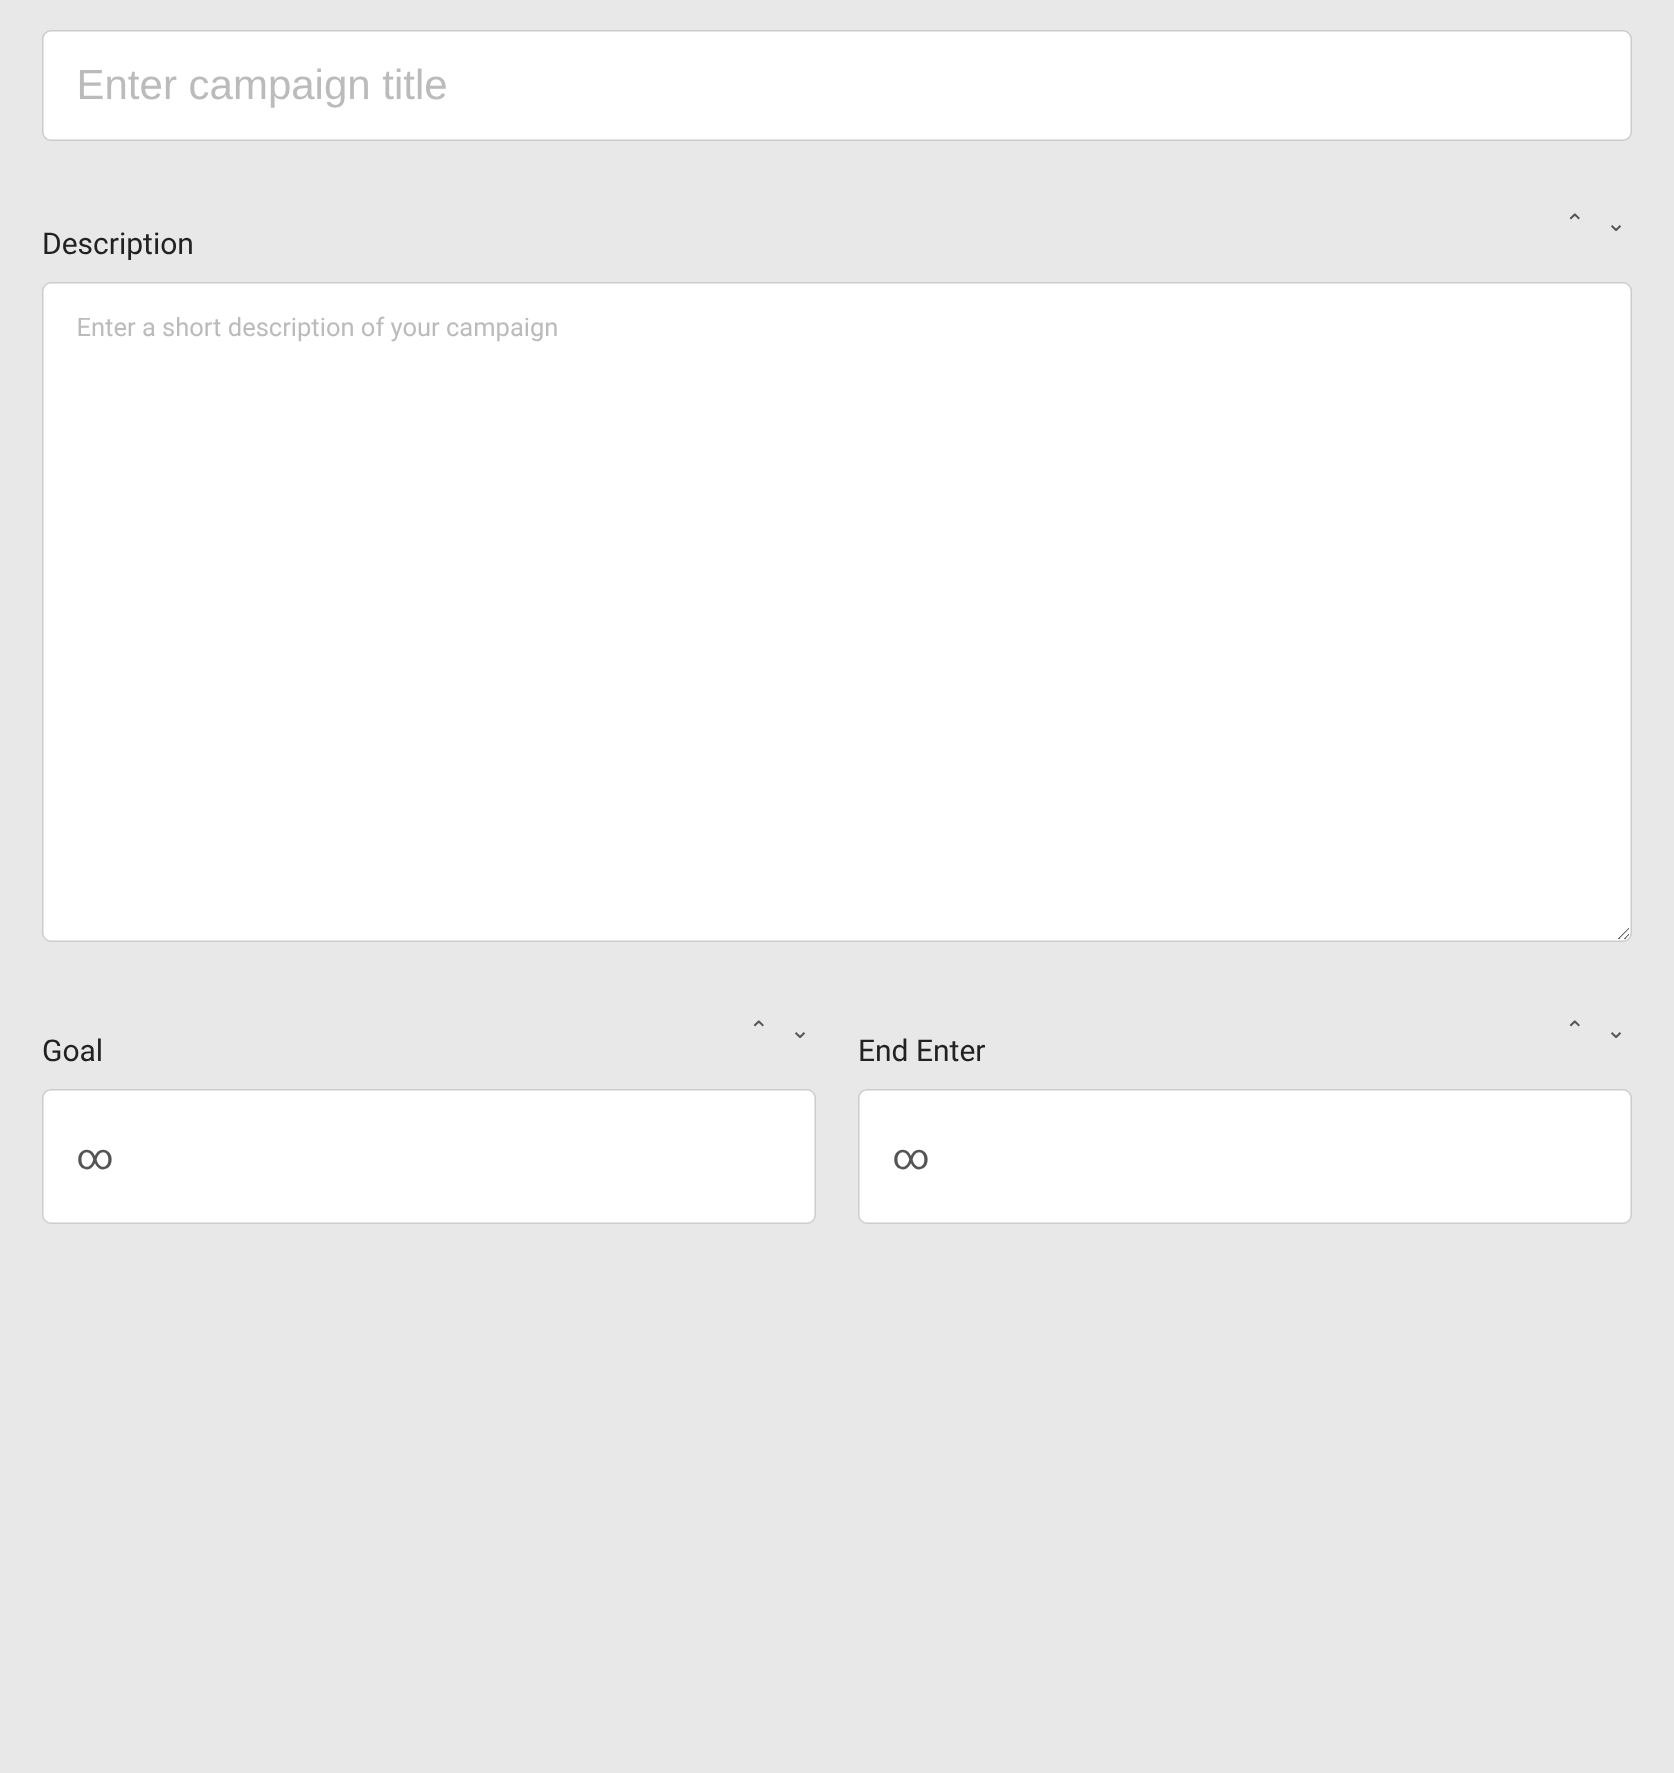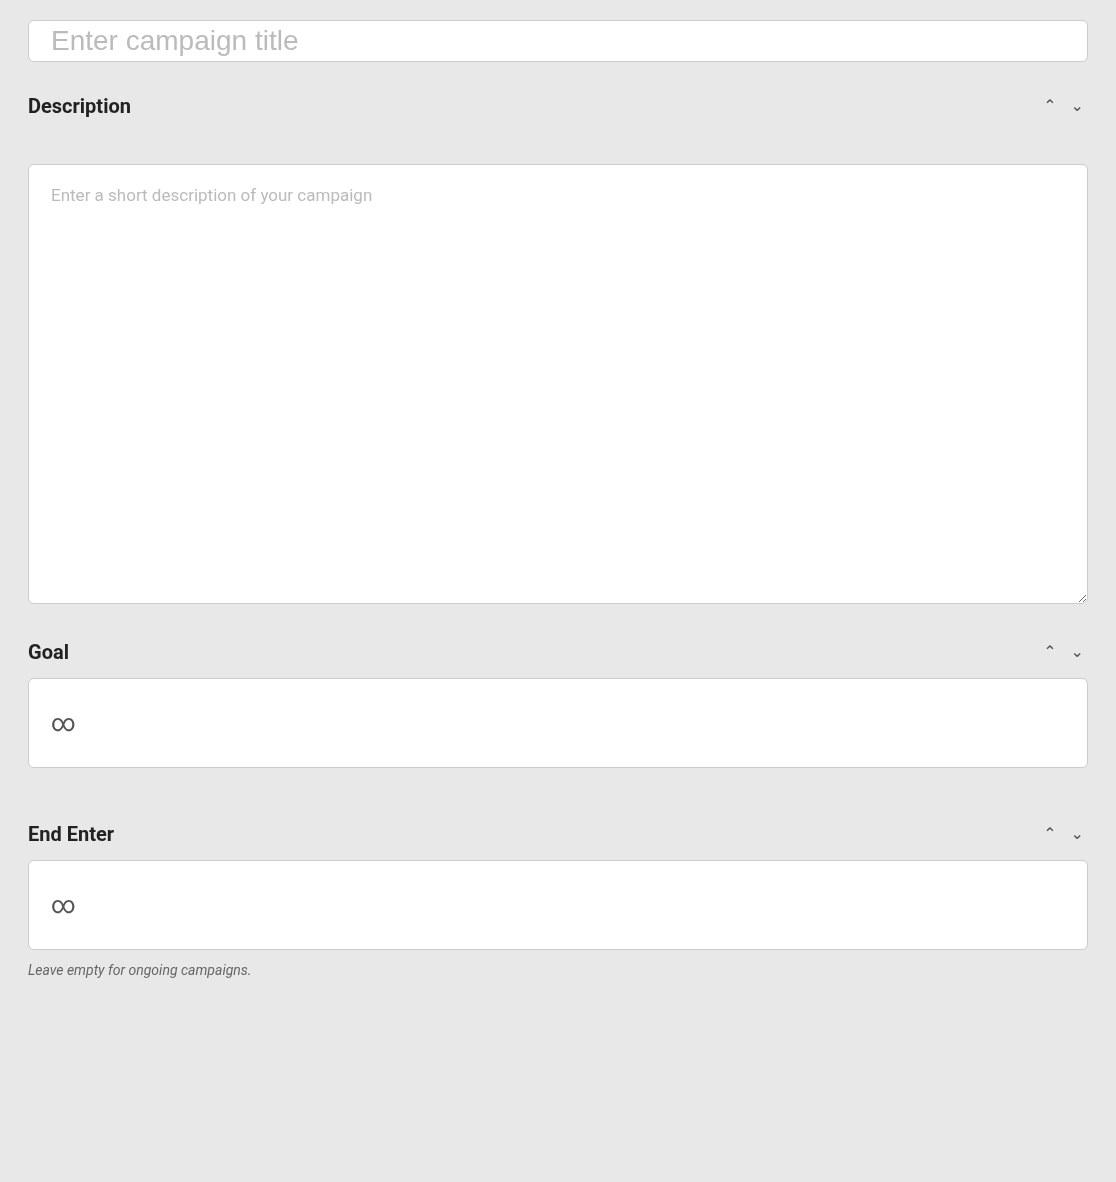--- a/index.html
+++ b/index.html
@@ -11,21 +11,21 @@
     body {
       background-color: #e8e8e8;
       font-family: -apple-system, BlinkMacSystemFont, 'Segoe UI', Roboto, Helvetica, Arial, sans-serif;
       width: 1116px;
       min-height: 1182px;
       padding: 20px 28px;
     }
 
     .campaign-title-input {
       width: 100%;
-      padding: 4px 22px;
+      padding: 20px 22px;
       font-size: 28px;
       color: #701a75;
       border: 1.5px solid #ccc;
       border-radius: 6px;
       background: #fff;
       outline: none;
       margin-bottom: 32px;
     }
 
     .campaign-title-input::placeholder {
@@ -38,22 +38,23 @@
 
     .section-header {
       display: flex;
       align-items: center;
       justify-content: space-between;
       margin-bottom: 14px;
     }
 
     .section-label {
       font-size: 20px;
-      font-weight: 700;
+      font-weight: 400;
       color: #222;
+      margin-top: 24px;
     }
 
     .chevron-group {
       display: flex;
       gap: 6px;
     }
 
     .chevron-btn {
       background: none;
       border: none;
@@ -69,32 +70,30 @@
       height: 440px;
       padding: 20px 22px;
       font-size: 17px;
       color: #aaa;
       border: 1.5px solid #ccc;
       border-radius: 6px;
       background: #fff;
       resize: vertical;
       outline: none;
       font-family: inherit;
-      margin-top: 32px;
     }
 
     .description-textarea::placeholder {
       color: #bbb;
     }
 
     .two-col {
       display: flex;
-      gap: 44px;
+      gap: 28px;
       margin-top: 32px;
-      flex-direction: column;
     }
 
     .col {
       flex: 1;
     }
 
     .small-input-box {
       width: 100%;
       height: 90px;
       border: 1.5px solid #ccc;
@@ -170,19 +169,18 @@
           <span>⌃</span>
         </button>
         <button class="chevron-btn">
           <span>⌄</span>
         </button>
       </div>
     </div>
     <div class="small-input-box">
       <span class="infinity-symbol">∞</span>
     </div>
-    <p class="hint-text">Leave empty for ongoing campaigns.</p>
   </div>
 
 </div>
 
 
 
 
 </body></html>

